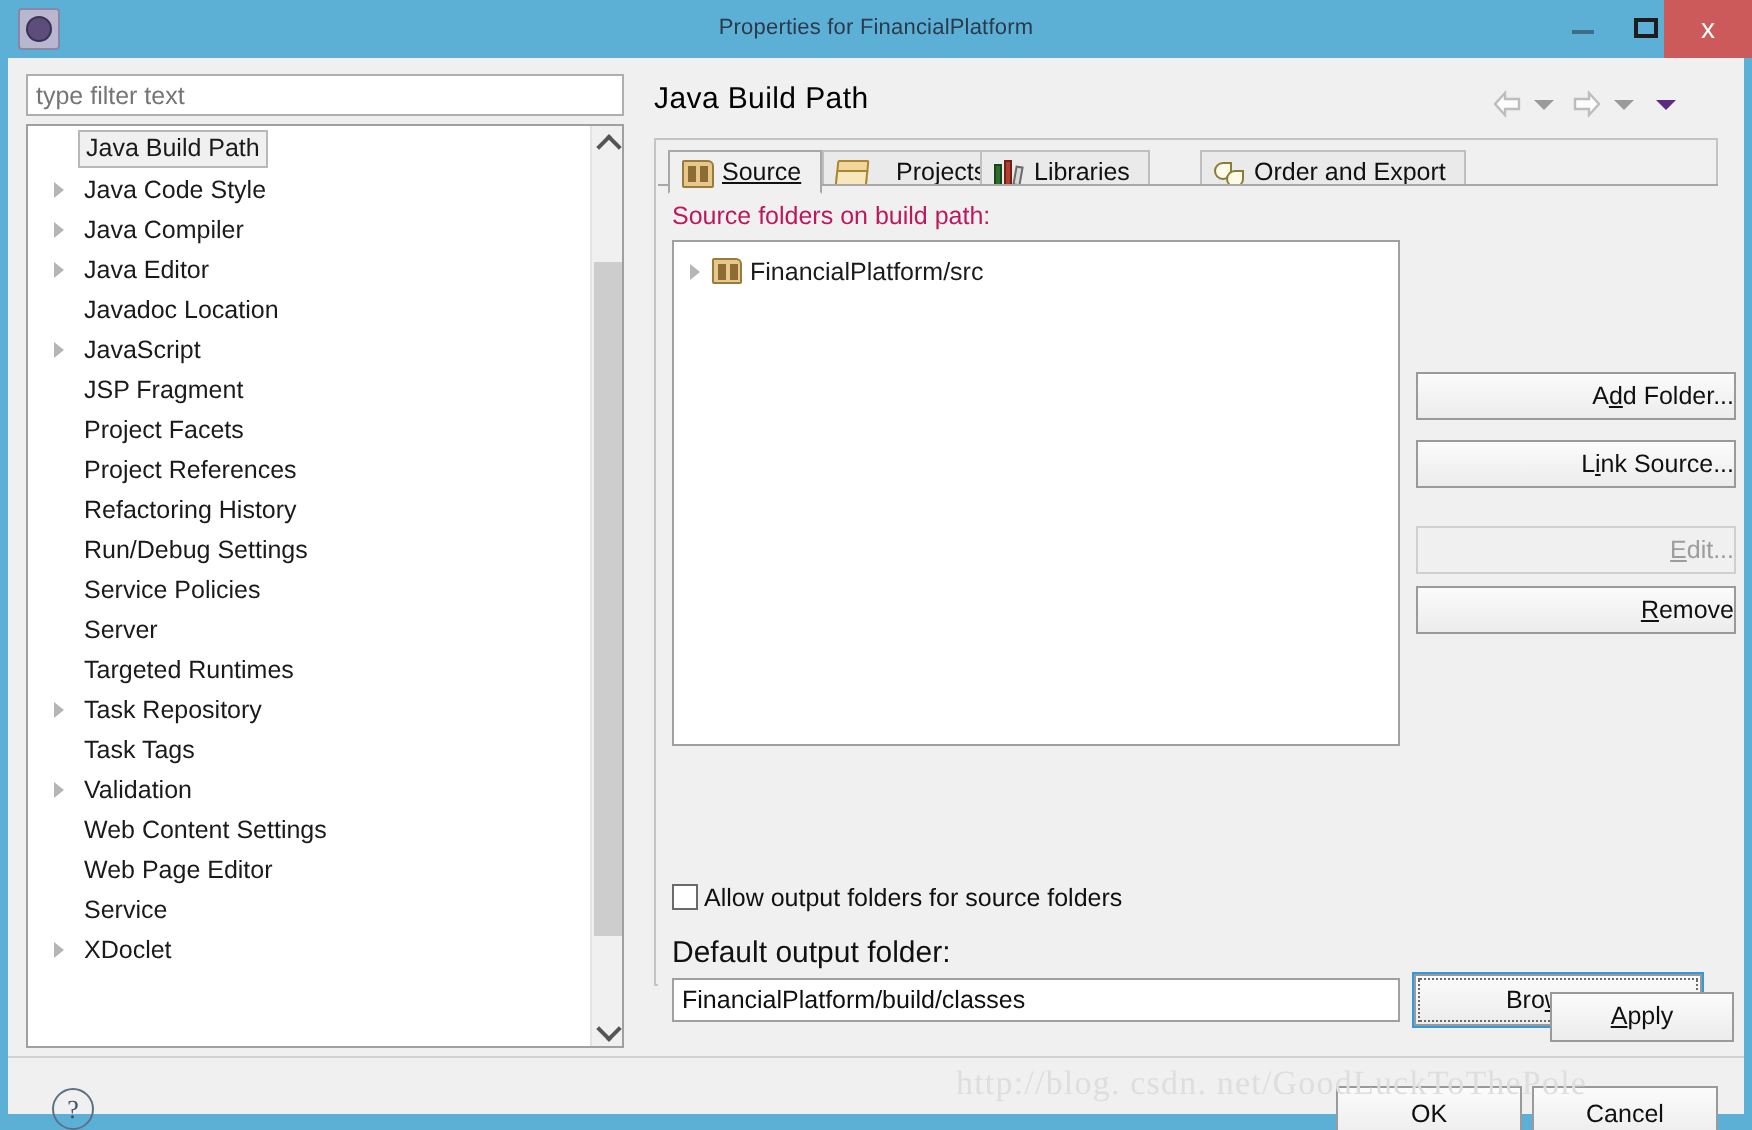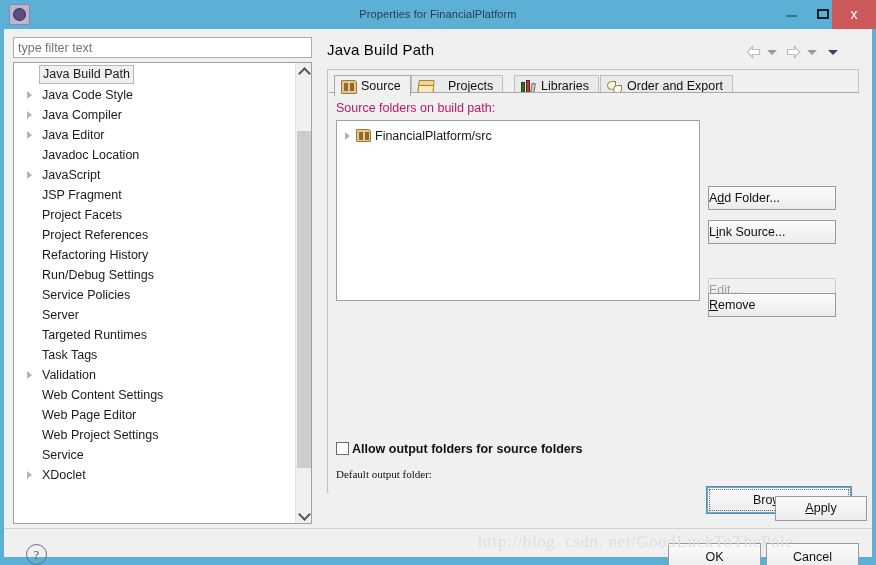--- a/index.html
+++ b/index.html
@@ -277,20 +277,21 @@
     line-height: 21px;
     padding-left: 26px;
     padding-right: 9px;
     white-space: nowrap;
   }
   .tab.active {
     background: #f0f0f0;
     border-color: #a8a8a8;
     border-bottom: 1px solid #f0f0f0;
     z-index: 3;
+    text-decoration: underline;
   }
   .tab .ticon {
     position: absolute;
     left: 6px; top: 4px;
     width: 16px; height: 14px;
   }
   
   .icon-package {
     background: #e8c88a;
     border: 1px solid #9c7a3c;
@@ -396,21 +397,21 @@
   #src-label {
     position: absolute;
     left: 7px; top: 8px;
     font-size: 12.5px;
     color: #be185d;
     font-family: "Liberation Sans", sans-serif;
   }
   #src-list {
     position: absolute;
     left: 7px; top: 27px;
-    width: 364px; height: 181px;
+    width: 364px; height: 253px;
     box-sizing: border-box;
     border: 1px solid #a0a0a0;
     background: #ffffff;
   }
   #src-row {
     position: relative;
     margin: 6px 0 0 0;
     height: 18px;
     line-height: 18px;
     padding-left: 38px;
@@ -428,39 +429,39 @@
     border-bottom: 4px solid transparent;
   }
   #src-row .ticon {
     position: absolute;
     left: 19px; top: 2px;
     width: 15px; height: 13px;
   }
 
   .sidebtn {
     position: absolute;
-    width: 128px; height: 24px;
+    width: 160px; height: 24px;
     box-sizing: border-box;
     border: 1px solid #9a9a9a;
     background: linear-gradient(#fbfbfb, #ececec);
     font-size: 12.5px;
     color: #101010;
     font-family: "Liberation Sans", sans-serif;
-    text-align: left;
+    text-align: right;
     line-height: 22px;
     left: 379px;
   }
   .sidebtn.disabled {
     color: #9d9d9d;
     border-color: #cfcfcf;
     background: #f0f0f0;
   }
   #btn-addfolder { top: 93px; }
   #btn-linksrc   { top: 127px; }
-  #btn-edit      { top: 170px; margin-top: 15px; }
+  #btn-edit      { top: 170px; }
   #btn-remove    { top: 200px; }
   .mn { text-decoration: underline; }
 
   #allow-row {
     position: absolute;
     left: 7px; top: 348px;
     height: 16px;
     font-size: 12.5px;
     color: #101010;
     font-family: "Liberation Sans", sans-serif;
@@ -470,28 +471,27 @@
     position: absolute;
     left: 0; top: 1px;
     width: 13px; height: 13px;
     box-sizing: border-box;
     border: 1px solid #6a6a6a;
     background: #ffffff;
   }
   #allow-label {
     margin-left: 16px;
     display: inline-block;
-    font-weight: bold;
   }
   #default-label {
     position: absolute;
     left: 7px; top: 375px;
-    font-size: 11px;
-    color: #101010;
-    font-family: Liberation Serif, serif;
+    font-size: 15px;
+    color: #101010;
+    font-family: Liberation Sans, sans-serif;
   }
   #default-input {
     position: absolute;
     left: 7px; top: 396px;
     width: 364px; height: 22px;
     box-sizing: border-box;
     border: 1px solid #a0a0a0;
     background: #ffffff;
     font-size: 12.5px;
     font-family: "Liberation Sans", sans-serif;
@@ -630,25 +630,25 @@
           <div class="tree-item"><span class="label">Javadoc Location</span></div>
           <div class="tree-item"><span class="twisty"></span><span class="label">JavaScript</span></div>
           <div class="tree-item"><span class="label">JSP Fragment</span></div>
           <div class="tree-item"><span class="label">Project Facets</span></div>
           <div class="tree-item"><span class="label">Project References</span></div>
           <div class="tree-item"><span class="label">Refactoring History</span></div>
           <div class="tree-item"><span class="label">Run/Debug Settings</span></div>
           <div class="tree-item"><span class="label">Service Policies</span></div>
           <div class="tree-item"><span class="label">Server</span></div>
           <div class="tree-item"><span class="label">Targeted Runtimes</span></div>
+          <div class="tree-item"><span class="twisty"></span><span class="label">Task Repository</span></div>
           <div class="tree-item"><span class="label">Task Tags</span></div>
           <div class="tree-item"><span class="twisty"></span><span class="label">Validation</span></div>
           <div class="tree-item"><span class="label">Web Content Settings</span></div>
           <div class="tree-item"><span class="label">Web Page Editor</span></div>
-          <div class="tree-item"><span class="label">Web Project Settings</span></div>
           <div class="tree-item"><span class="label">Service</span></div>
           <div class="tree-item"><span class="twisty"></span><span class="label">XDoclet</span></div>
         </div>
       <div id="tree-scroll">
         <div class="sb-arrow up">
           <span class="chev"></span>
         </div>
         <div id="tree-thumb"></div>
         <div class="sb-arrow down">
           <span class="chev"></span>
@@ -674,21 +674,21 @@
         </span>
         <span class="nav-caret" id="caret-fwd"></span>
         <span class="nav-caret" id="caret-menu"></span>
       </div>
 
       <div id="groupbox">
 
         <div id="tabbar">
             <div class="tab active" style="left: 0px;"><span class="ticon icon-package"></span><span>Source</span></div>
             <div class="tab" style="left: 77px; padding-left: 36px;"><span class="ticon icon-folder-open"></span><span>Projects</span></div>
-            <div class="tab" style="left: 180px;"><span class="ticon icon-books">
+            <div class="tab" style="left: 156px;"><span class="ticon icon-books">
                 <i></i>
               </span><span>Libraries</span></div>
             <div class="tab" style="left: 266px;"><span class="ticon icon-order"></span><span>Order and Export</span></div>
           </div>
 
         <div id="tab-content">
 
           <div id="src-label">Source folders on build path:</div>
 
           <div id="src-list">
@@ -712,20 +712,21 @@
             <span><span class="mn">R</span>emove</span>
           </div>
 
           <div id="allow-row">
             <span id="allow-check"></span>
             <span id="allow-label">Allow output folders for source folders</span>
           </div>
 
           <div id="default-label">Default output folder:</div>
 
+          <input id="default-input" type="text" value="FinancialPlatform/build/classes" style="">
 
           <div id="btn-browse">
             <span>Bro<span class="mn">w</span>se...</span>
           </div>
 
         </div>
       </div>
     </div>
 
     <div id="btn-apply">

